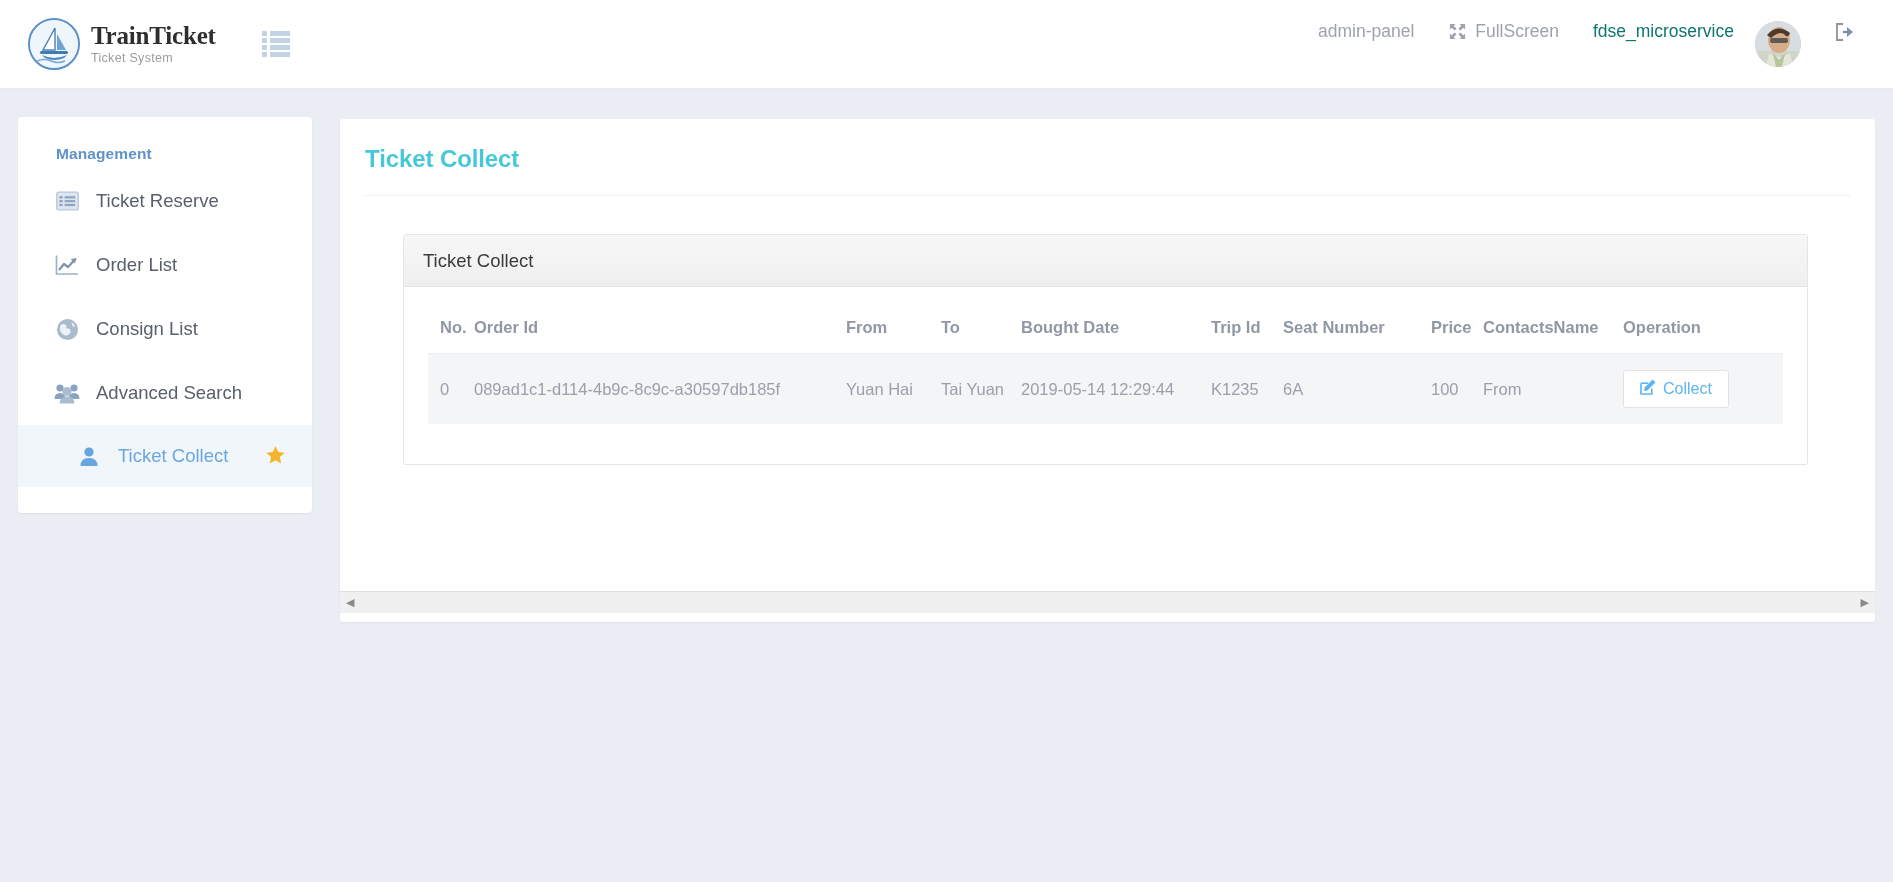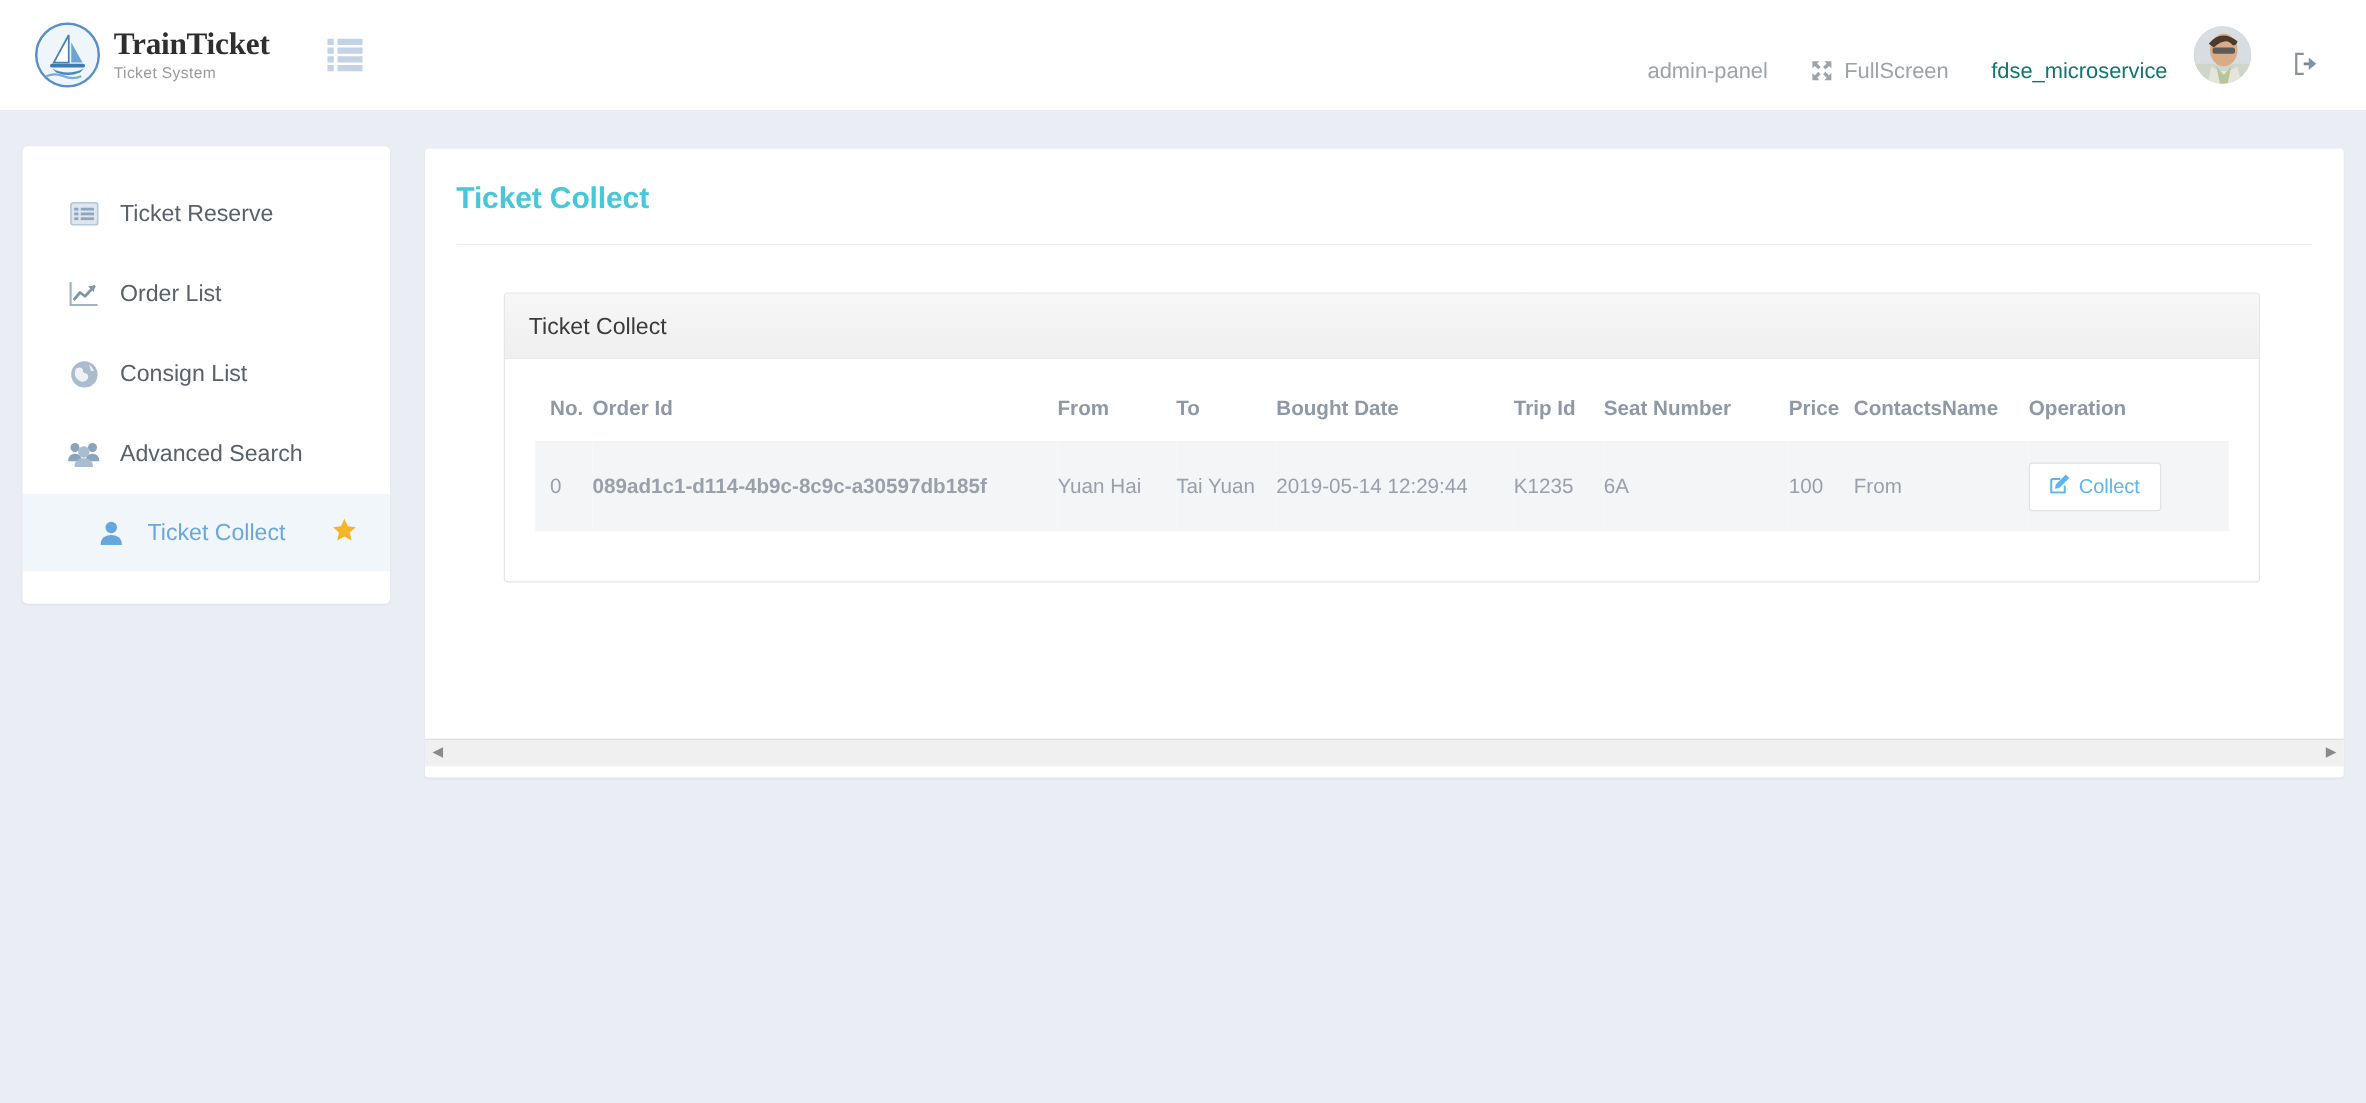--- a/index.html
+++ b/index.html
@@ -59,21 +59,21 @@
     justify-content: space-between;
   }
   .menu-row { display: flex; align-items: center; height: 5px; }
   .menu-dot { width: 5px; height: 5px; background: #c3d2e4; flex: none; }
   .menu-bar { flex: 1; height: 5px; background: #c3d2e4; margin-left: 3px; }
 
   .topbar-right {
     margin-left: auto;
     margin-right: 26px;
     display: flex;
-    align-items: flex-end;
+    align-items: flex-start;
     gap: 0;
   }
   .tb-item {
     color: #9ea3ab;
     font-size: 17.5px;
     padding: 0 17px;
     white-space: nowrap;
     cursor: pointer;
     display: flex; align-items: center;
   }
@@ -213,21 +213,21 @@
   }
   table.tkt td {
     font-size: 16.5px;
     color: #9aa0aa;
     padding: 16px 0;
     background: #f4f5f7;
     white-space: nowrap;
     border-top: 1px solid #eceef1;
   }
   .c-no   { width: 46px; padding-left: 12px !important; }
-  .c-oid  { width: 372px; font-weight: bold; }
+  .c-oid  { width: 372px; }
   .c-from { width: 95px; }
   .c-to   { width: 80px; }
   .c-date { width: 190px; }
   .c-trip { width: 72px; }
   .c-seat { width: 148px; }
   .c-price{ width: 52px; }
   .c-cont { width: 140px; }
   .c-op   { }
 
   .collect-btn {
@@ -354,20 +354,21 @@
           <path d="M14 6 L20 11 L14 16 Z" fill="#7f93ad"></path>
         </svg>
       </span>
     </div>
 
   </div>
 </div>
 
 <div class="sidebar">
 
+  <div class="side-head">Management</div>
 
   <div class="side-item">
     <span class="s-ico">
       <svg width="23" height="20" viewBox="0 0 24 20">
         <rect x="0.8" y="0.8" width="22.4" height="18.4" rx="2" fill="#dde5ef" stroke="#b7c6d8" stroke-width="1.4"></rect>
         <rect x="3.5" y="5" width="3.5" height="2.3" fill="#8fa5bd"></rect>
         <rect x="3.5" y="9" width="3.5" height="2.3" fill="#8fa5bd"></rect>
         <rect x="3.5" y="13" width="3.5" height="2.3" fill="#8fa5bd"></rect>
         <rect x="9" y="5" width="11" height="2.3" fill="#8fa5bd"></rect>
         <rect x="9" y="9" width="11" height="2.3" fill="#8fa5bd"></rect>

